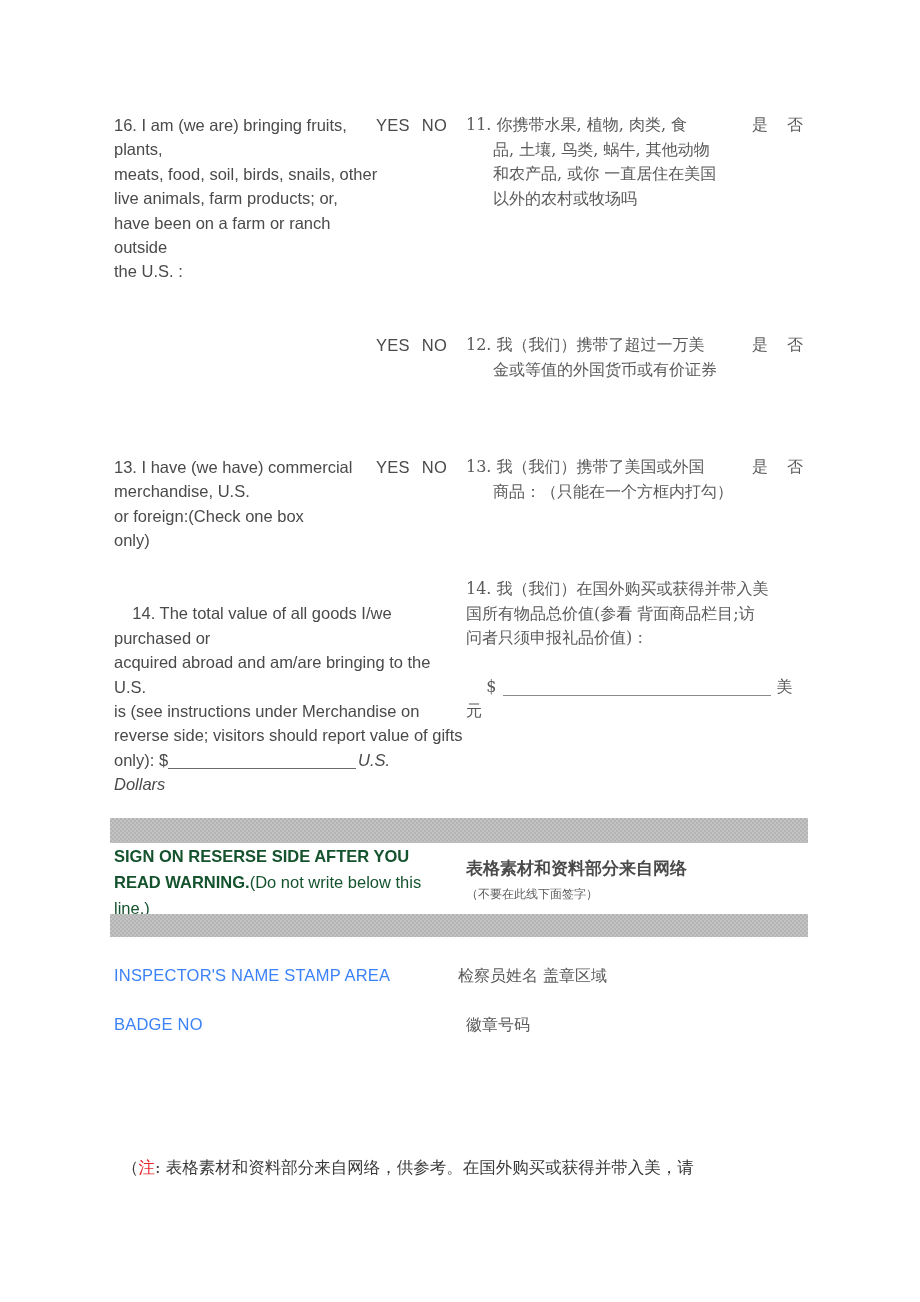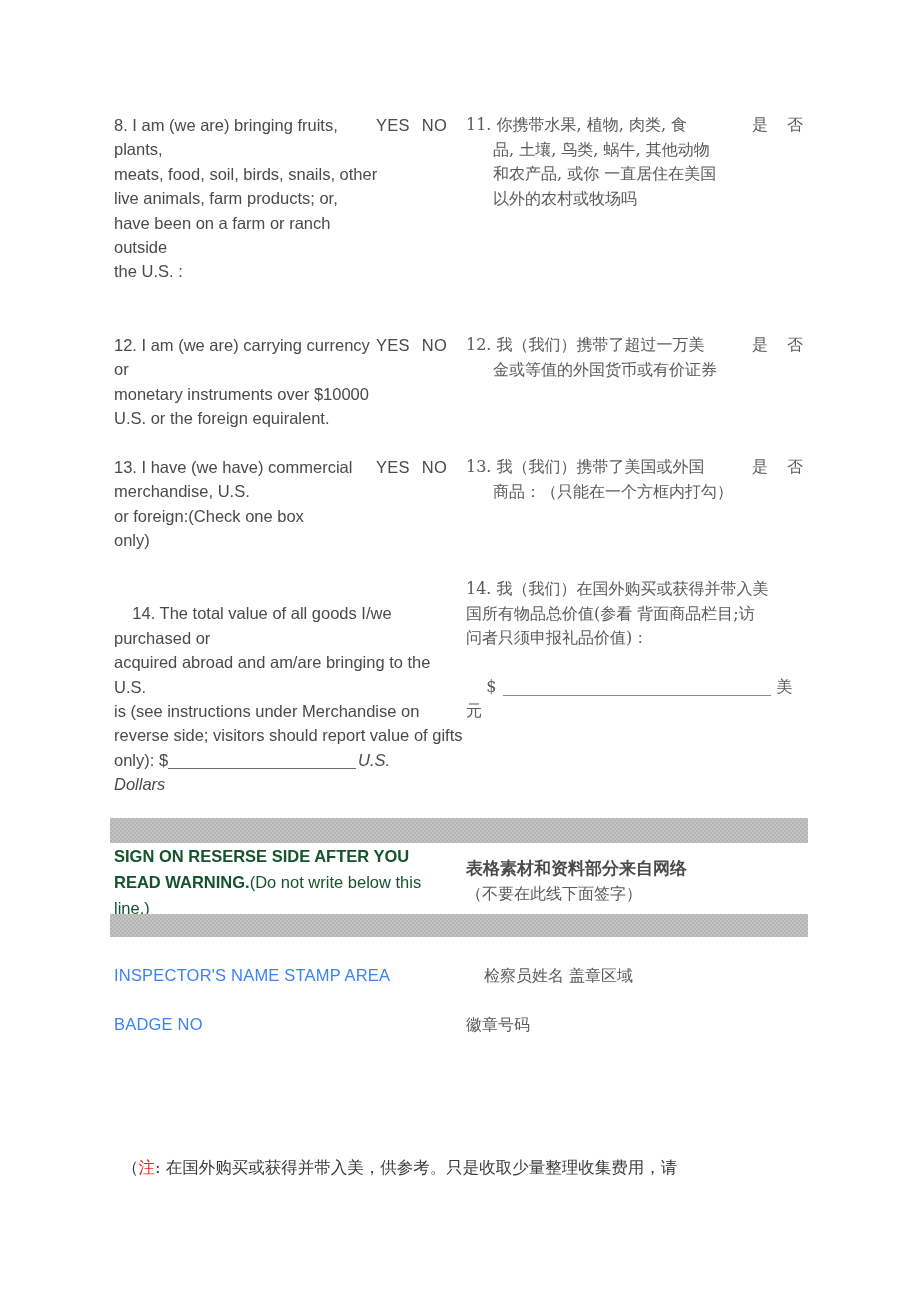--- a/index.html
+++ b/index.html
@@ -90,21 +90,21 @@
 
   .warn-cn-1 {
     font-family: "DejaVu Serif", "Liberation Serif", serif;
     font-size: 17px;
     line-height: 26px;
     font-weight: bold;
     color: #4a4a4a;
   }
   .warn-cn-2 {
     font-family: "DejaVu Serif", "Liberation Serif", serif;
-    font-size: 16px;
+    font-size: 12px;
     line-height: 26px;
     color: #5a5a5a;
   }
 
   
   .insp-en {
     font-family: "Liberation Sans", sans-serif;
     font-size: 16.5px;
     line-height: 24px;
     color: #3b82f6;
@@ -142,43 +142,40 @@
     border-bottom: 1.3px solid #8a8a8a;
     vertical-align: -4px;
     margin: 0 6px;
   }
 </style>
 </head>
 <body>
 
 <div class="page">
 
-  <div class="abs en" style="left:114px; top:113px; width:265px;">8. I am (we are) bringing fruits, plants,
+  <div class="abs en" style="left:114px; top:113px; width:265px;">16. I am (we are) bringing fruits, plants,
 meats, food, soil, birds, snails, other
 live animals, farm products; or,
 have been on a farm or ranch outside
 the U.S. :</div>
 
   <div class="abs yesno" style="left:376px; top:113px;">
     <span>YES</span>
     <span style="margin-left:7px;">NO</span>
   </div>
 
   <div class="abs cn cn-hang" style="left:466px; top:113px; width:265px;">11. 你携带水果, 植物, 肉类, 食
 品, 土壤, 鸟类, 蜗牛, 其他动物
 和农产品, 或你 一直居住在美国
 以外的农村或牧场吗</div>
 
   <div class="abs cn-shiFou" style="left:752px; top:113px;">
     <span>是</span><span class="gap"></span><span>否</span>
   </div>
 
-  <div class="abs en" style="left:114px; top:333px; width:265px;">12. I am (we are) carrying currency or
-monetary instruments over $10000
-U.S. or the foreign equiralent.</div>
 
   <div class="abs yesno" style="left:376px; top:333px;">
     <span>YES</span>
     <span style="margin-left:7px;">NO</span>
   </div>
 
   <div class="abs cn cn-hang" style="left:466px; top:333px; width:265px;">12. 我（我们）携带了超过一万美
 金或等值的外国货币或有价证券</div>
 
   <div class="abs cn-shiFou" style="left:752px; top:333px;">
@@ -225,22 +222,22 @@
   </div>
 
   <div class="abs" style="left:466px; top:855px; width:330px;">
     <div class="warn-cn-1">表格素材和资料部分来自网络</div>
     <div class="warn-cn-2">（不要在此线下面签字）</div>
   </div>
 
   <div class="abs greybar" style="left:110px; top:914px; width:698px; height:23px;"></div>
 
   <div class="abs insp-en" style="left:114px; top:963px;">INSPECTOR'S NAME STAMP AREA</div>
-  <div class="abs insp-cn" style="left:484px; top:964px;">检察员姓名 盖章区域</div>
+  <div class="abs insp-cn" style="left:458px; top:964px;">检察员姓名 盖章区域</div>
 
   <div class="abs insp-en" style="left:114px; top:1012px;">BADGE NO</div>
   <div class="abs insp-cn" style="left:466px; top:1013px;">徽章号码</div>
 
   <div class="abs footnote" style="left:122px; top:1155px;">
-    <span>（</span><span class="red">注</span><span>: 在国外购买或获得并带入美，供参考。只是收取少量整理收集费用，请</span>
+    <span>（</span><span class="red">注</span><span>: 表格素材和资料部分来自网络，供参考。在国外购买或获得并带入美，请</span>
   </div>
 
 </div>
 
 </body></html>

